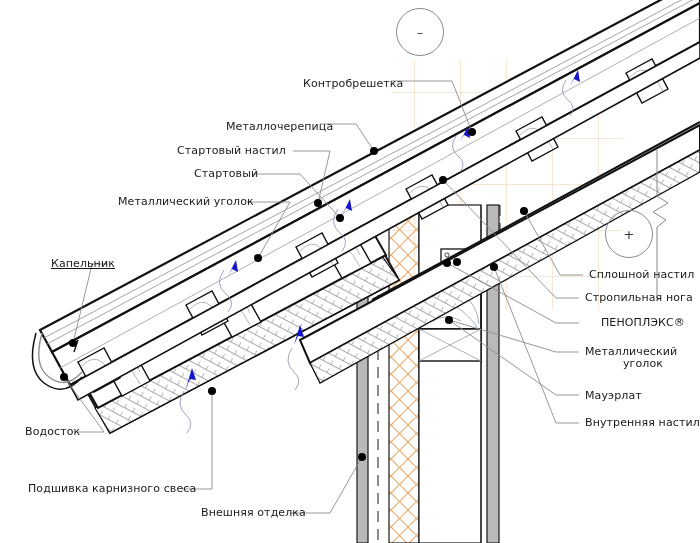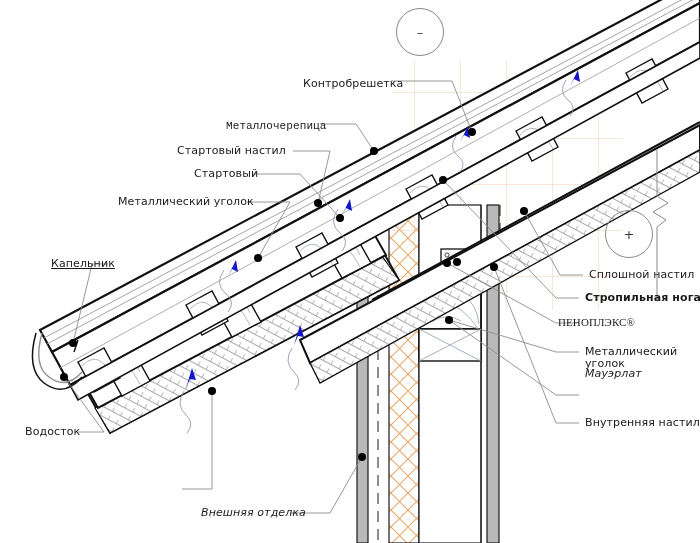--- a/index.html
+++ b/index.html
@@ -2,21 +2,21 @@
 <html><head>
 <meta charset="utf-8">
 <style>
   html,body{margin:0;padding:0;background:#ffffff;}
   body{width:700px;height:543px;overflow:hidden;
        font-family:"DejaVu Sans","Liberation Sans",sans-serif;}
   #stage{position:relative;width:700px;height:543px;}
   #dwg{position:absolute;left:0;top:0;width:700px;height:543px;}
   .lbl{position:absolute;font-size:11px;color:#1a1a1a;letter-spacing:.1px;
        white-space:nowrap;line-height:11.5px;}
-  .lbl.r{text-align:left;}
+  .lbl.r{text-align:right;}
   .lbl.w{white-space:normal;width:78px;}
   .sign{position:absolute;width:46px;height:46px;border:1px solid #8a8a8a;
         border-radius:50%;display:flex;align-items:center;justify-content:center;
         font-size:13px;color:#3a3a3a;font-family:"DejaVu Sans",sans-serif;}
 </style>
 </head>
 <body>
 
 <div id="stage">
 
@@ -229,28 +229,29 @@
   </svg>
 
   <div class="sign" style="left:396px;top:8px;">
     <span>–</span>
   </div>
   <div class="sign" style="left:605px;top:210px;">
     <span>+</span>
   </div>
 
   <div class="lbl" style="left:303px;top:78px;">Контробрешетка</div>
-  <div class="lbl" style="left:226px;top:121px;font-family:Liberation Mono, monospace;">Металлочерепица</div>
+  <div class="lbl" style="left:226px;top:121px;">Металлочерепица</div>
   <div class="lbl" style="left:177px;top:145px;">Стартовый настил</div>
   <div class="lbl" style="left:194px;top:168px;">Стартовый</div>
   <div class="lbl" style="left:118px;top:196px;">Металлический уголок</div>
   <div class="lbl" style="left:51px;top:258px;text-decoration:underline;">Капельник</div>
   <div class="lbl" style="left:25px;top:426px;text-align:right;">Водосток</div>
-  <div class="lbl" style="left:201px;top:507px;font-style:italic;">Внешняя отделка</div>
+  <div class="lbl" style="left:28px;top:483px;">Подшивка карнизного свеса</div>
+  <div class="lbl" style="left:201px;top:507px;">Внешняя отделка</div>
 
   <div class="lbl r" style="left:589px;top:269px;">Сплошной настил</div>
-  <div class="lbl r" style="left:585px;top:292px;font-weight:bold;">Стропильная нога</div>
-  <div class="lbl r" style="left:558px;top:317px;font-family:Liberation Serif, serif;">ПЕНОПЛЭКС®</div>
+  <div class="lbl r" style="left:585px;top:292px;">Стропильная нога</div>
+  <div class="lbl r" style="left:601px;top:317px;">ПЕНОПЛЭКС®</div>
   <div class="lbl r w" style="left:585px;top:346px;">Металлический уголок</div>
-  <div class="lbl r" style="left:585px;top:368px;font-style:italic;">Мауэрлат</div>
+  <div class="lbl r" style="left:585px;top:390px;">Мауэрлат</div>
   <div class="lbl r" style="left:585px;top:417px;">Внутренняя настил</div>
 
 </div>
 
 </body></html>

